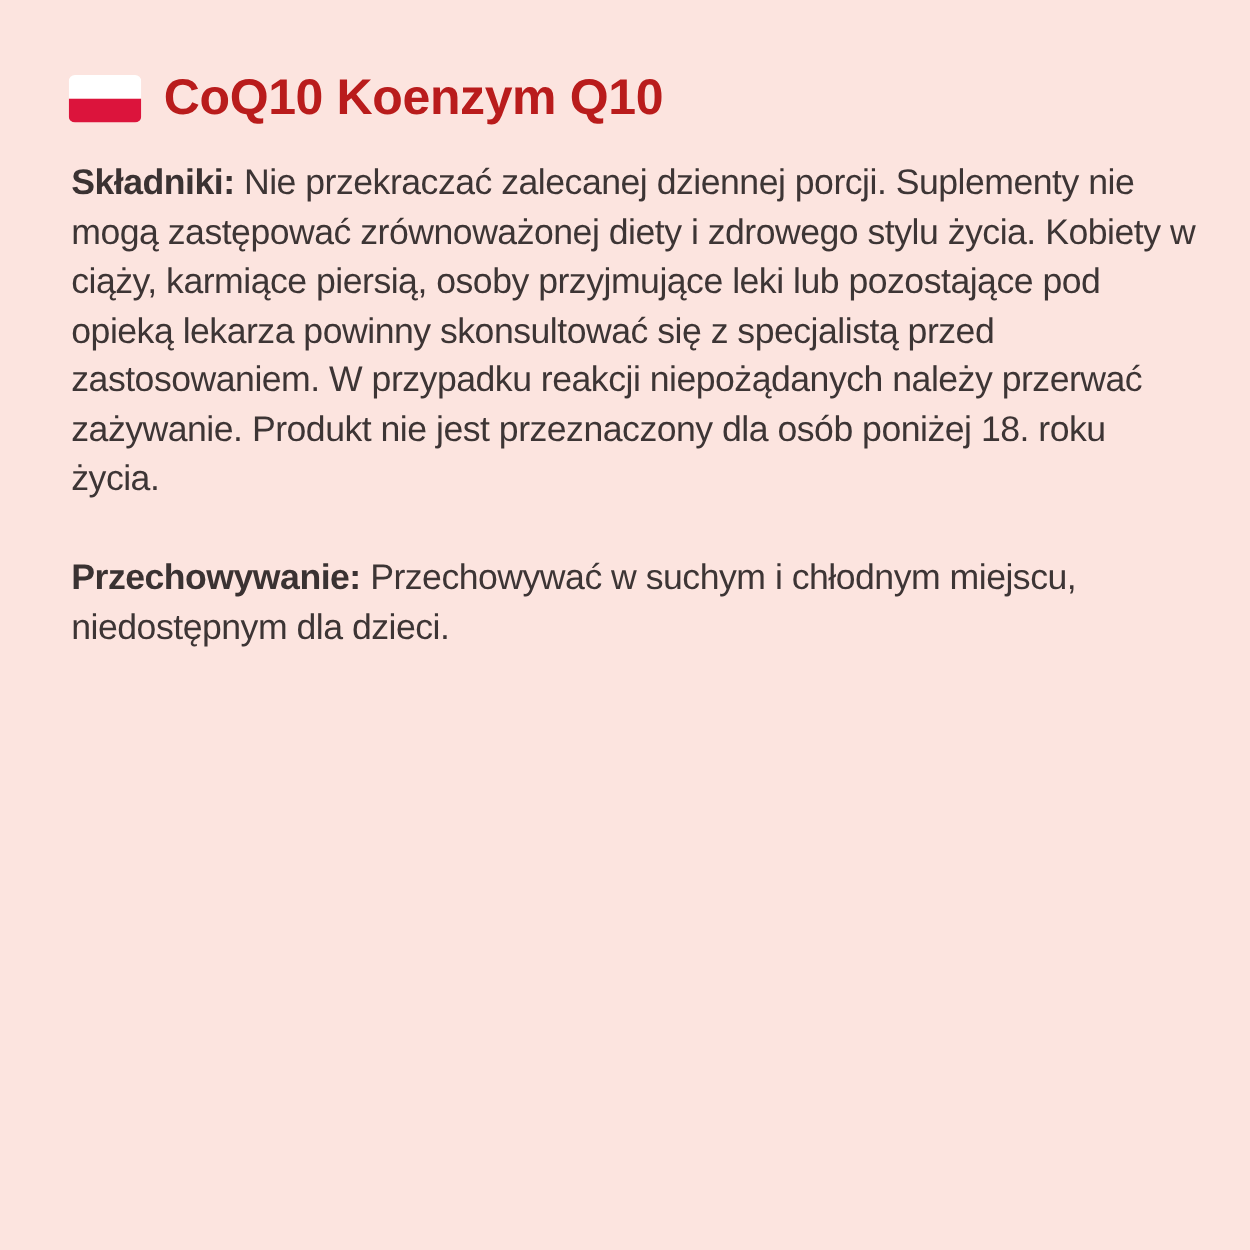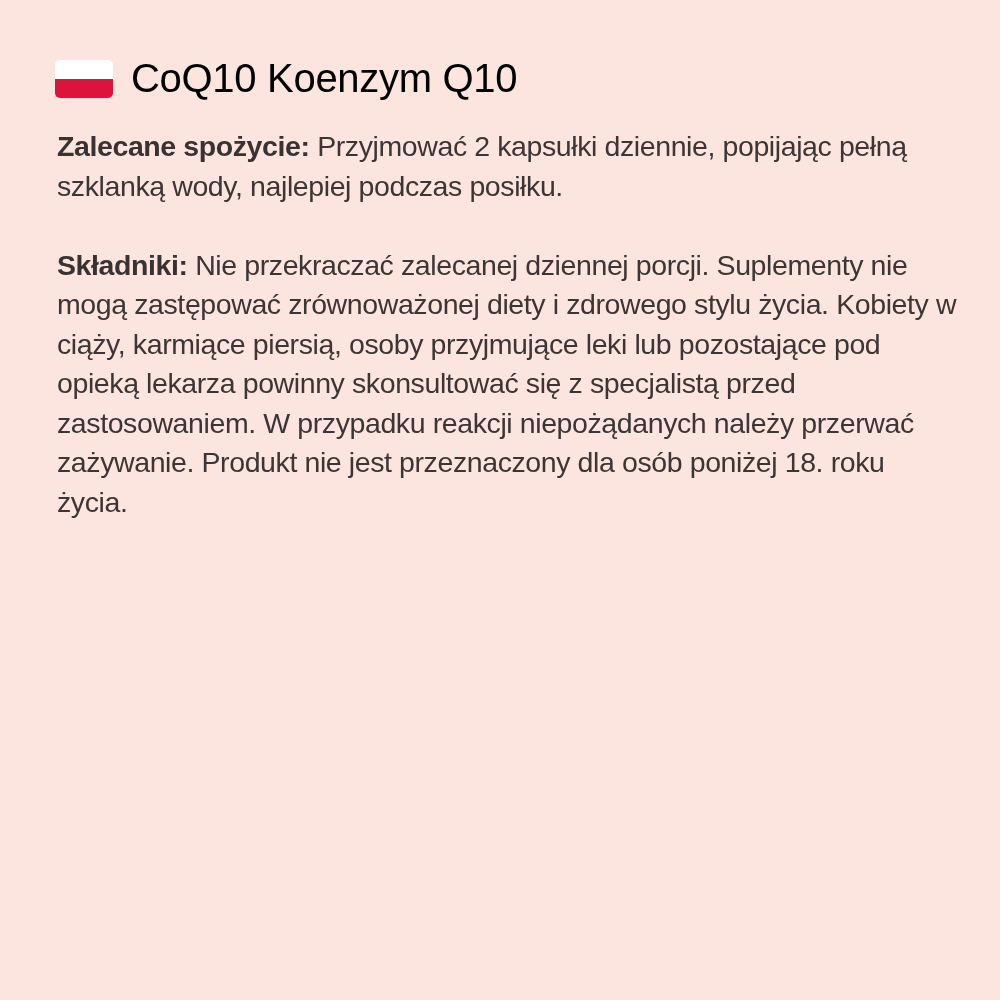--- a/index.html
+++ b/index.html
@@ -28,22 +28,22 @@
     border-radius: 5px;
     overflow: hidden;
     display: flex;
     flex-direction: column;
   }
   .flag .white { flex: 1; background: #ffffff; }
   .flag .red { flex: 1; background: #dc143c; }
   .title {
     margin-left: 18px;
     font-size: 40px;
-    font-weight: normal;
-    color: #000000;
+    font-weight: bold;
+    color: #b91c1c;
     letter-spacing: -0.3px;
   }
   .content {
     position: absolute;
     left: 57px;
     top: 127px;
     width: 900px;
     font-size: 28.5px;
     line-height: 39.5px;
     letter-spacing: -0.4px;
@@ -65,20 +65,20 @@
 <div class="header">
   <div class="flag">
     <div class="white"></div>
     <div class="red"></div>
   </div>
   <div class="title">CoQ10 Koenzym Q10</div>
 </div>
 
 <div class="content">
   <p class="section">
-    <span class="label">Zalecane spożycie:</span>
-    <span class="text">Przyjmować 2 kapsułki dziennie, popijając pełną szklanką wody, najlepiej podczas posiłku.</span>
+    <span class="label">Składniki:</span>
+    <span class="text">Nie przekraczać zalecanej dziennej porcji. Suplementy nie mogą zastępować zrównoważonej diety i zdrowego stylu życia. Kobiety w ciąży, karmiące piersią, osoby przyjmujące leki lub pozostające pod opieką lekarza powinny skonsultować się z specjalistą przed zastosowaniem. W przypadku reakcji niepożądanych należy przerwać zażywanie. Produkt nie jest przeznaczony dla osób poniżej 18. roku życia.</span>
   </p>
   <p class="section">
-    <span class="label">Składniki:</span>
-    <span class="text">Nie przekraczać zalecanej dziennej porcji. Suplementy nie mogą zastępować zrównoważonej diety i zdrowego stylu życia. Kobiety w ciąży, karmiące piersią, osoby przyjmujące leki lub pozostające pod opieką lekarza powinny skonsultować się z specjalistą przed zastosowaniem. W przypadku reakcji niepożądanych należy przerwać zażywanie. Produkt nie jest przeznaczony dla osób poniżej 18. roku życia.</span>
+    <span class="label">Przechowywanie:</span>
+    <span class="text">Przechowywać w suchym i chłodnym miejscu, niedostępnym dla dzieci.</span>
   </p>
 </div>
 
 </body></html>

